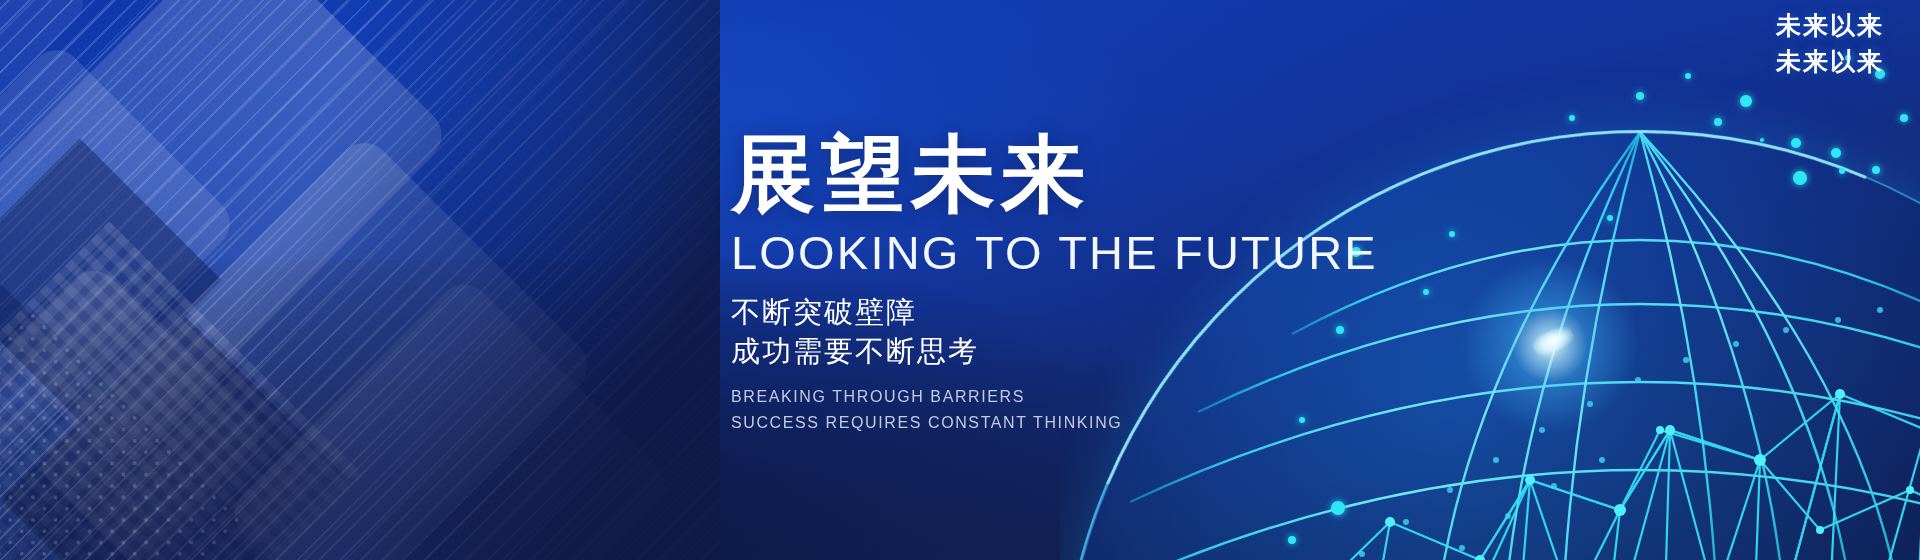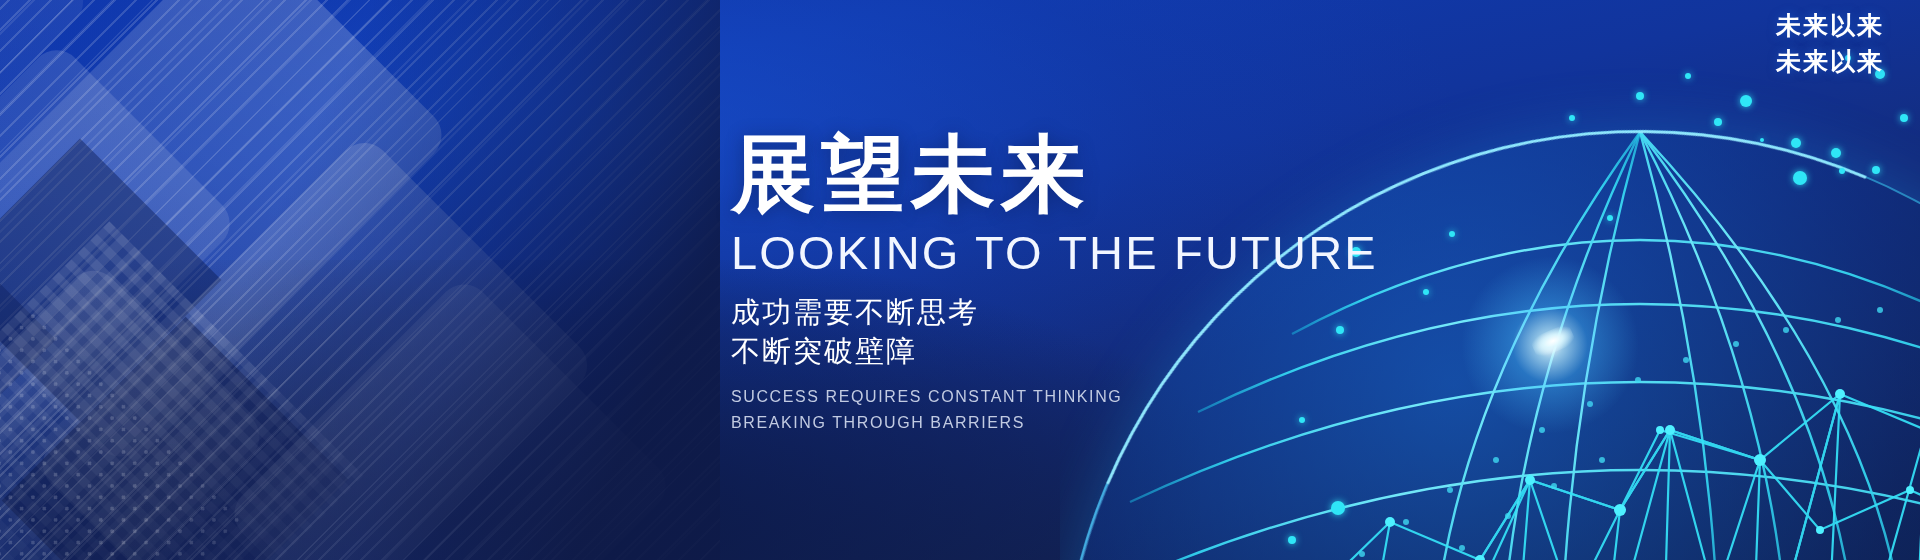--- a/index.html
+++ b/index.html
@@ -367,21 +367,21 @@
     </div>
 
   <div class="corner-text">
     <div>未来以来</div>
     <div>未来以来</div>
   </div>
 
   <div class="copy">
     <h1 class="title-cn">展望未来</h1>
     <div class="title-en">LOOKING TO THE FUTURE</div>
+    <div class="sub-cn">不断突破壁障</div>
     <div class="sub-cn">成功需要不断思考</div>
-    <div class="sub-cn">不断突破壁障</div>
     <div class="sub-en-wrap">
+      <div class="sub-en">BREAKING THROUGH BARRIERS</div>
       <div class="sub-en">SUCCESS REQUIRES CONSTANT THINKING</div>
-      <div class="sub-en">BREAKING THROUGH BARRIERS</div>
     </div>
   </div>
 
 </div>
 
 </body></html>

